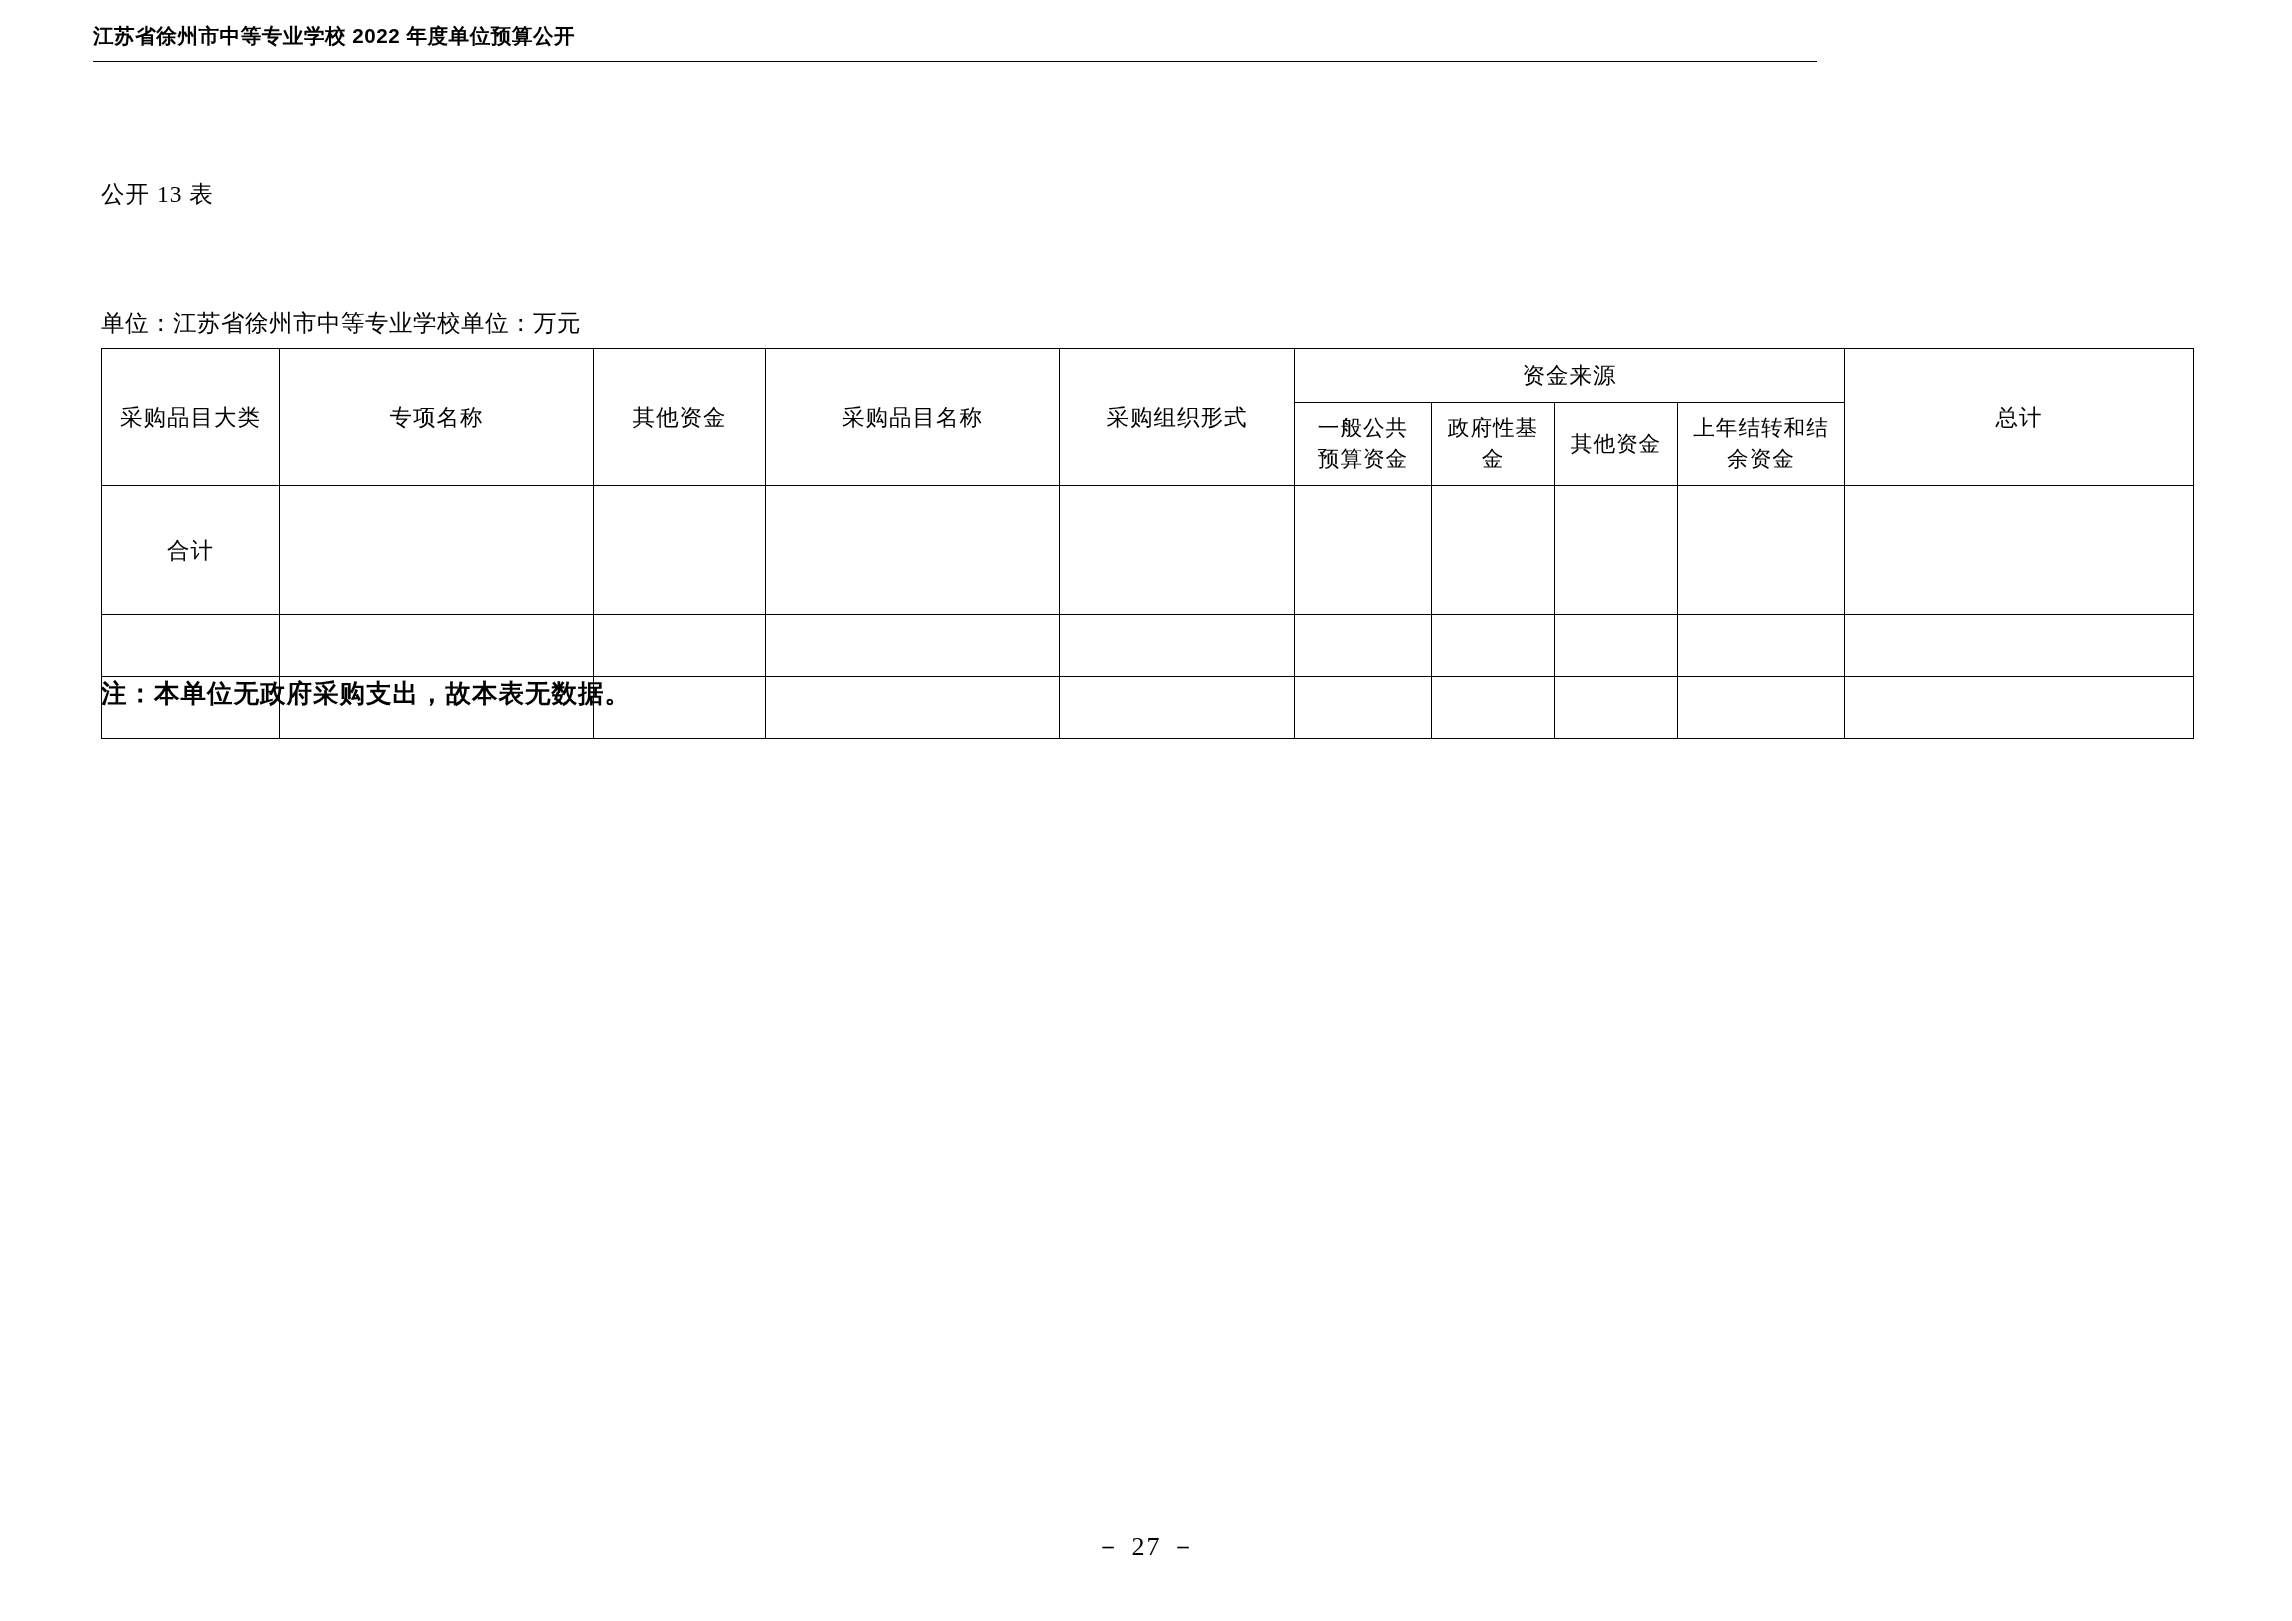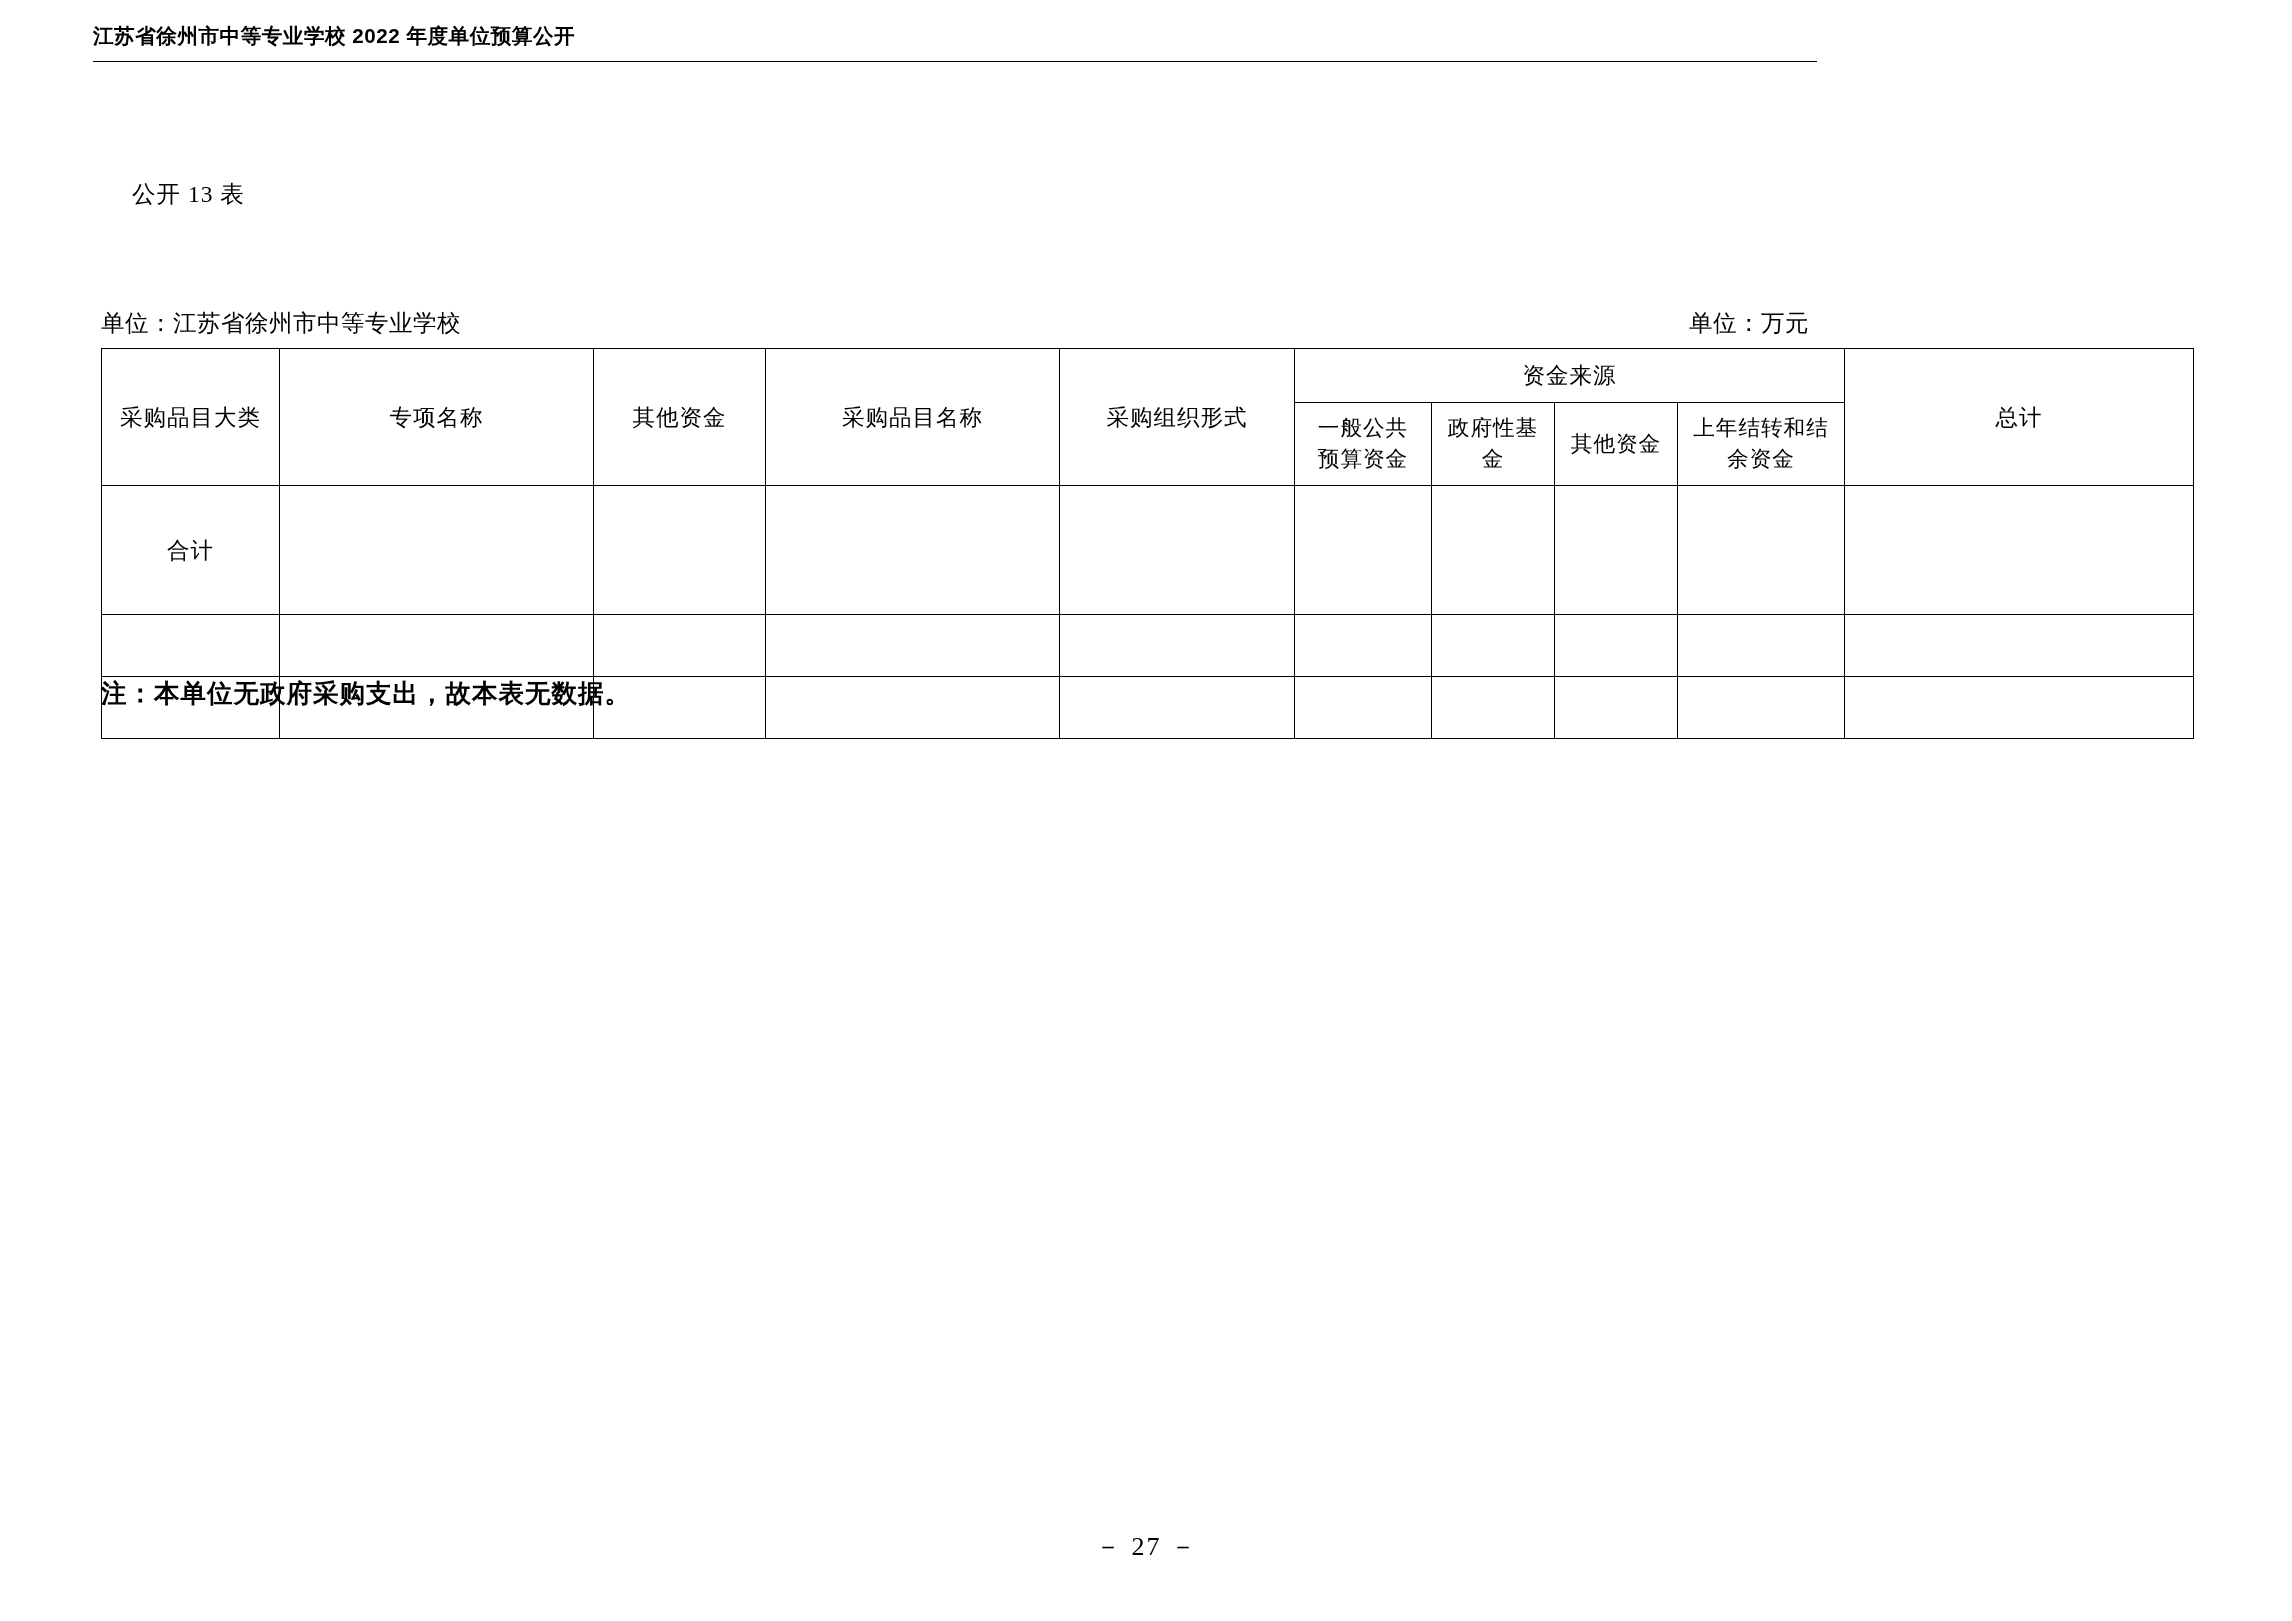--- a/index.html
+++ b/index.html
@@ -49,21 +49,20 @@
   }
 
   
   .form-no {
     position: absolute;
     top: 178px;
     left: 101px;
     font-size: 23.5px;
     letter-spacing: 1px;
     white-space: nowrap;
-    margin-left: 31px;
   }
 
   
   .doc-title {
     position: absolute;
     top: 223px;
     left: 0;
     width: 2293px;
     text-align: center;
     font-family: "DejaVu Serif", "Liberation Serif", serif;
@@ -73,21 +72,21 @@
   }
 
   
   .meta-row {
     position: absolute;
     top: 306px;
     left: 101px;
     right: 101px;
     height: 33px;
     display: flex;
-    justify-content: space-between;
+    justify-content: flex-start;
     align-items: flex-end;
     font-size: 23.5px;
     letter-spacing: 0.5px;
   }
   .meta-left { white-space: nowrap; }
   .meta-right { white-space: nowrap; }
 
   
   table.proc {
     position: absolute;

